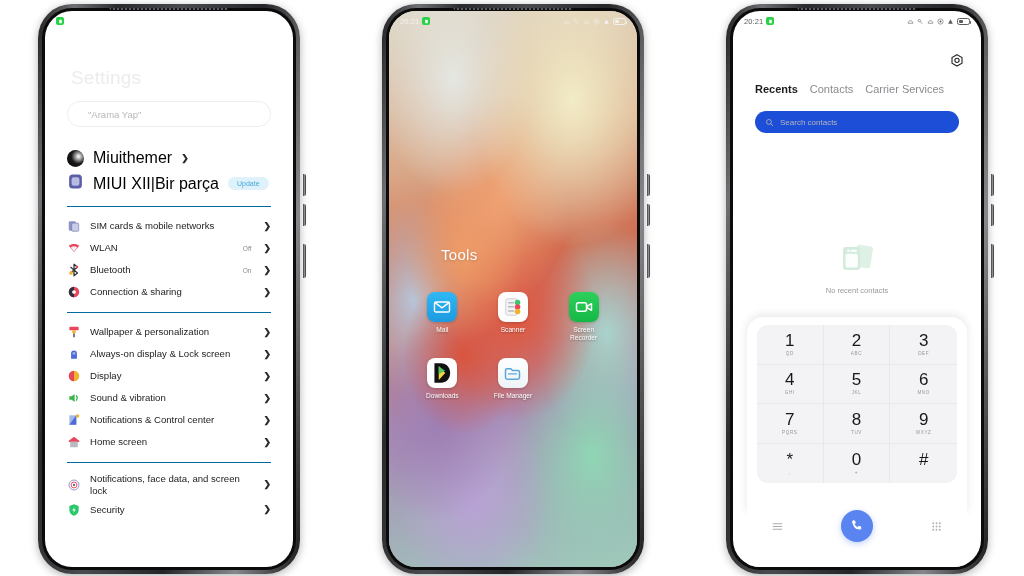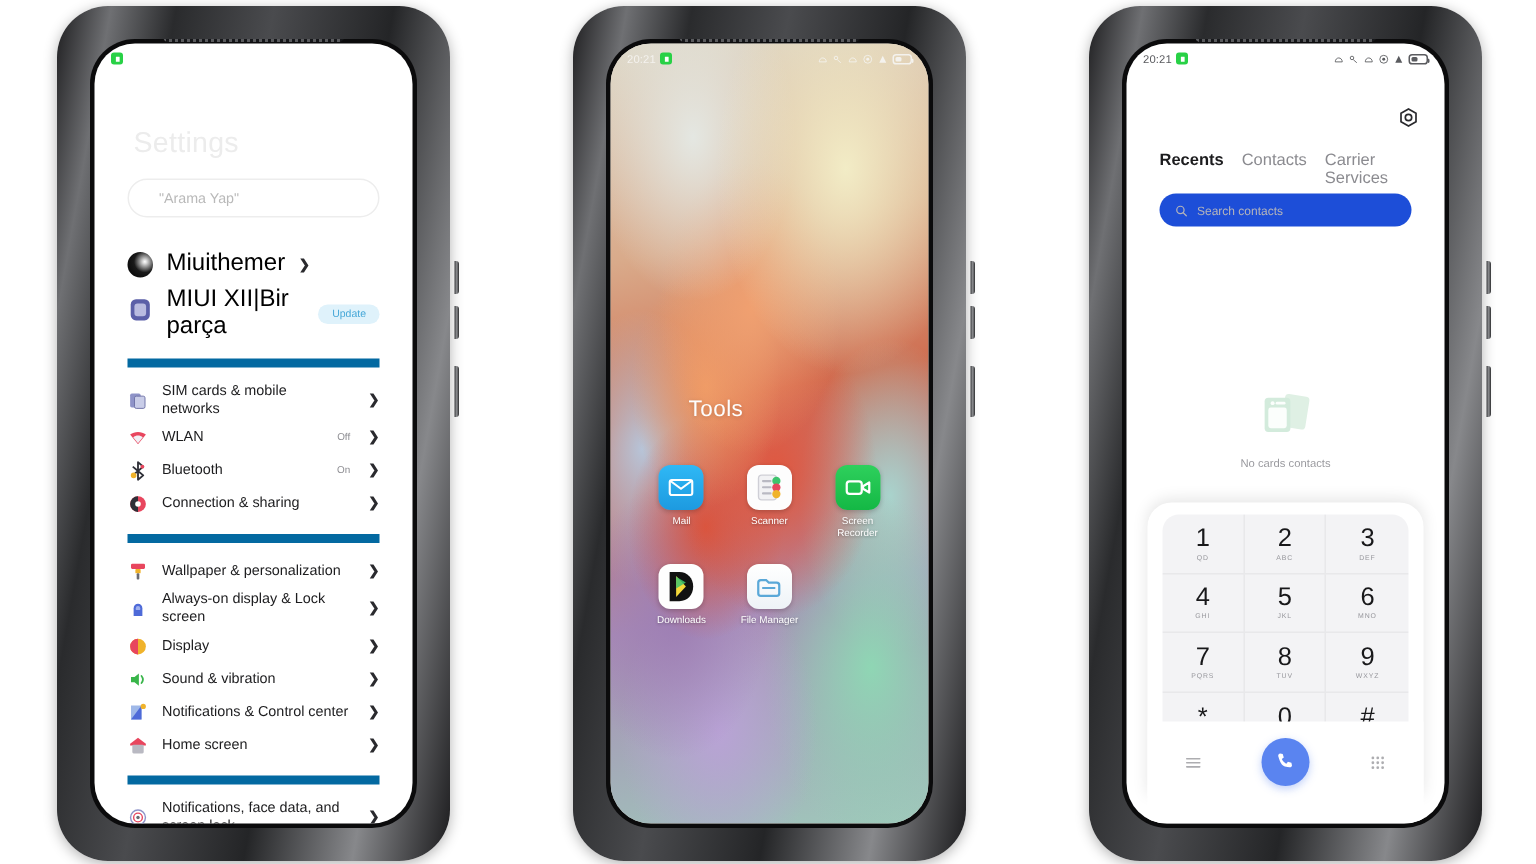--- a/index.html
+++ b/index.html
@@ -7,21 +7,21 @@
     width: 1024px; height: 576px;
     background: #ffffff;
     font-family: "Liberation Sans", sans-serif;
     overflow: hidden;
   }
   .stage { position: relative; width: 1024px; height: 576px; background:#fff; }
 
   
   .phone { position: absolute; border-radius: 34px; background:
       linear-gradient(100deg,#1d1d1f 0%,#6f7073 10%,#2a2b2d 22%,#4a4b4e 40%,#242527 62%,#87888b 82%,#1b1b1d 100%);
-      padding: 22px; box-shadow: 0 2px 9px rgba(0,0,0,.30); }
+      padding: 4px; box-shadow: 0 2px 9px rgba(0,0,0,.30); }
   .phone-inner { position: relative; width: 100%; height: 100%; border-radius: 30px;
       background: #0b0b0c; padding: 3px; overflow: hidden; }
   .screen { position: relative; width:100%; height:100%; border-radius: 27px; overflow: hidden;
       background: #fff; }
   .grille { position:absolute; top:-3px; left:50%; transform:translateX(-50%);
       width:120px; height:5px; z-index:40;
       background: repeating-linear-gradient(to right,#5a5b5e 0 2px, #16171a 2px 4px);
       border-radius: 0 0 3px 3px; }
   .btn-side { position:absolute; right:-6px; width:3px; background:
       linear-gradient(90deg,#3a3b3e,#8e8f92,#2a2b2d); border-radius:0 2px 2px 0; }
@@ -44,21 +44,21 @@
 
   
   #phone1 { left: 38px; top: 4px; width: 262px; height: 570px; }
   #phone1 .screen { background:#fff; }
   .settings-scroll { position:absolute; inset:0; padding: 0 0 0 0; }
   .settings-title { font-size:19px; color:#ececec; font-weight:400; padding: 56px 0 0 26px;
       letter-spacing:.2px; }
   .search-box { margin: 12px 22px 0 22px; height: 26px; border:1px solid #ededed;
       border-radius:14px; display:flex; align-items:center; padding-left:20px;
       color:#b9b9b9; font-size:9.5px; }
-  .set-group { margin: 9px 22px 0 22px; border-top:6px solid #0369a1; padding-top: 8px; }
+  .set-group { margin: 9px 22px 0 22px; border-top:1px solid #0369a1; padding-top: 8px; }
   .set-group.first { border-top:none; padding-top: 10px; }
   .srow { display:flex; align-items:center; gap:9px; min-height:22px; padding: 2px 0; }
   .srow .ic { width:14px; height:14px; flex:0 0 14px; display:flex; align-items:center;
       justify-content:center; }
   .srow .ic svg { width:14px; height:14px; display:block; }
   .srow .txt { flex:1; min-width:0; }
   .srow .lbl { font-size:9.6px; color:#1c1c1e; line-height:1.25; }
   .srow .val { font-size:6.6px; color:#8d8d92; margin-right:3px; }
   .chev { color:#2a2a2e; font-size:9px; font-weight:700; line-height:1; }
   .pill { background:#dff2fb; color:#47a8d8; font-size:7px; border-radius:9px;
@@ -514,21 +514,21 @@
         </div>
 
         <div class="empty-wrap">
           <svg style="width:40px;height:36px" viewBox="0 0 48 44">
             <rect x="22" y="3" width="20" height="27" rx="3" fill="#dff0e4" transform="rotate(9 32 16)"></rect>
             <rect x="7" y="5" width="21" height="28" rx="3" fill="#d3ebdc"></rect>
             <rect x="10" y="13" width="15" height="17" rx="2" fill="#fbfefc"></rect>
             <circle cx="13.5" cy="9.5" r="1.6" fill="#fbfefc"></circle>
             <rect x="16" y="8.4" width="8" height="2.2" rx="1.1" fill="#fbfefc"></rect>
           </svg>
-          <span class="empty-txt">No cards contacts</span>
+          <span class="empty-txt">No recent contacts</span>
         </div>
 
         <div class="keypad-card">
           <div class="keypad">
             <div class="key">
                 <span class="d">1</span>
                 <span class="s">QD</span>
               </div>
             <div class="key">
                 <span class="d">2</span>

